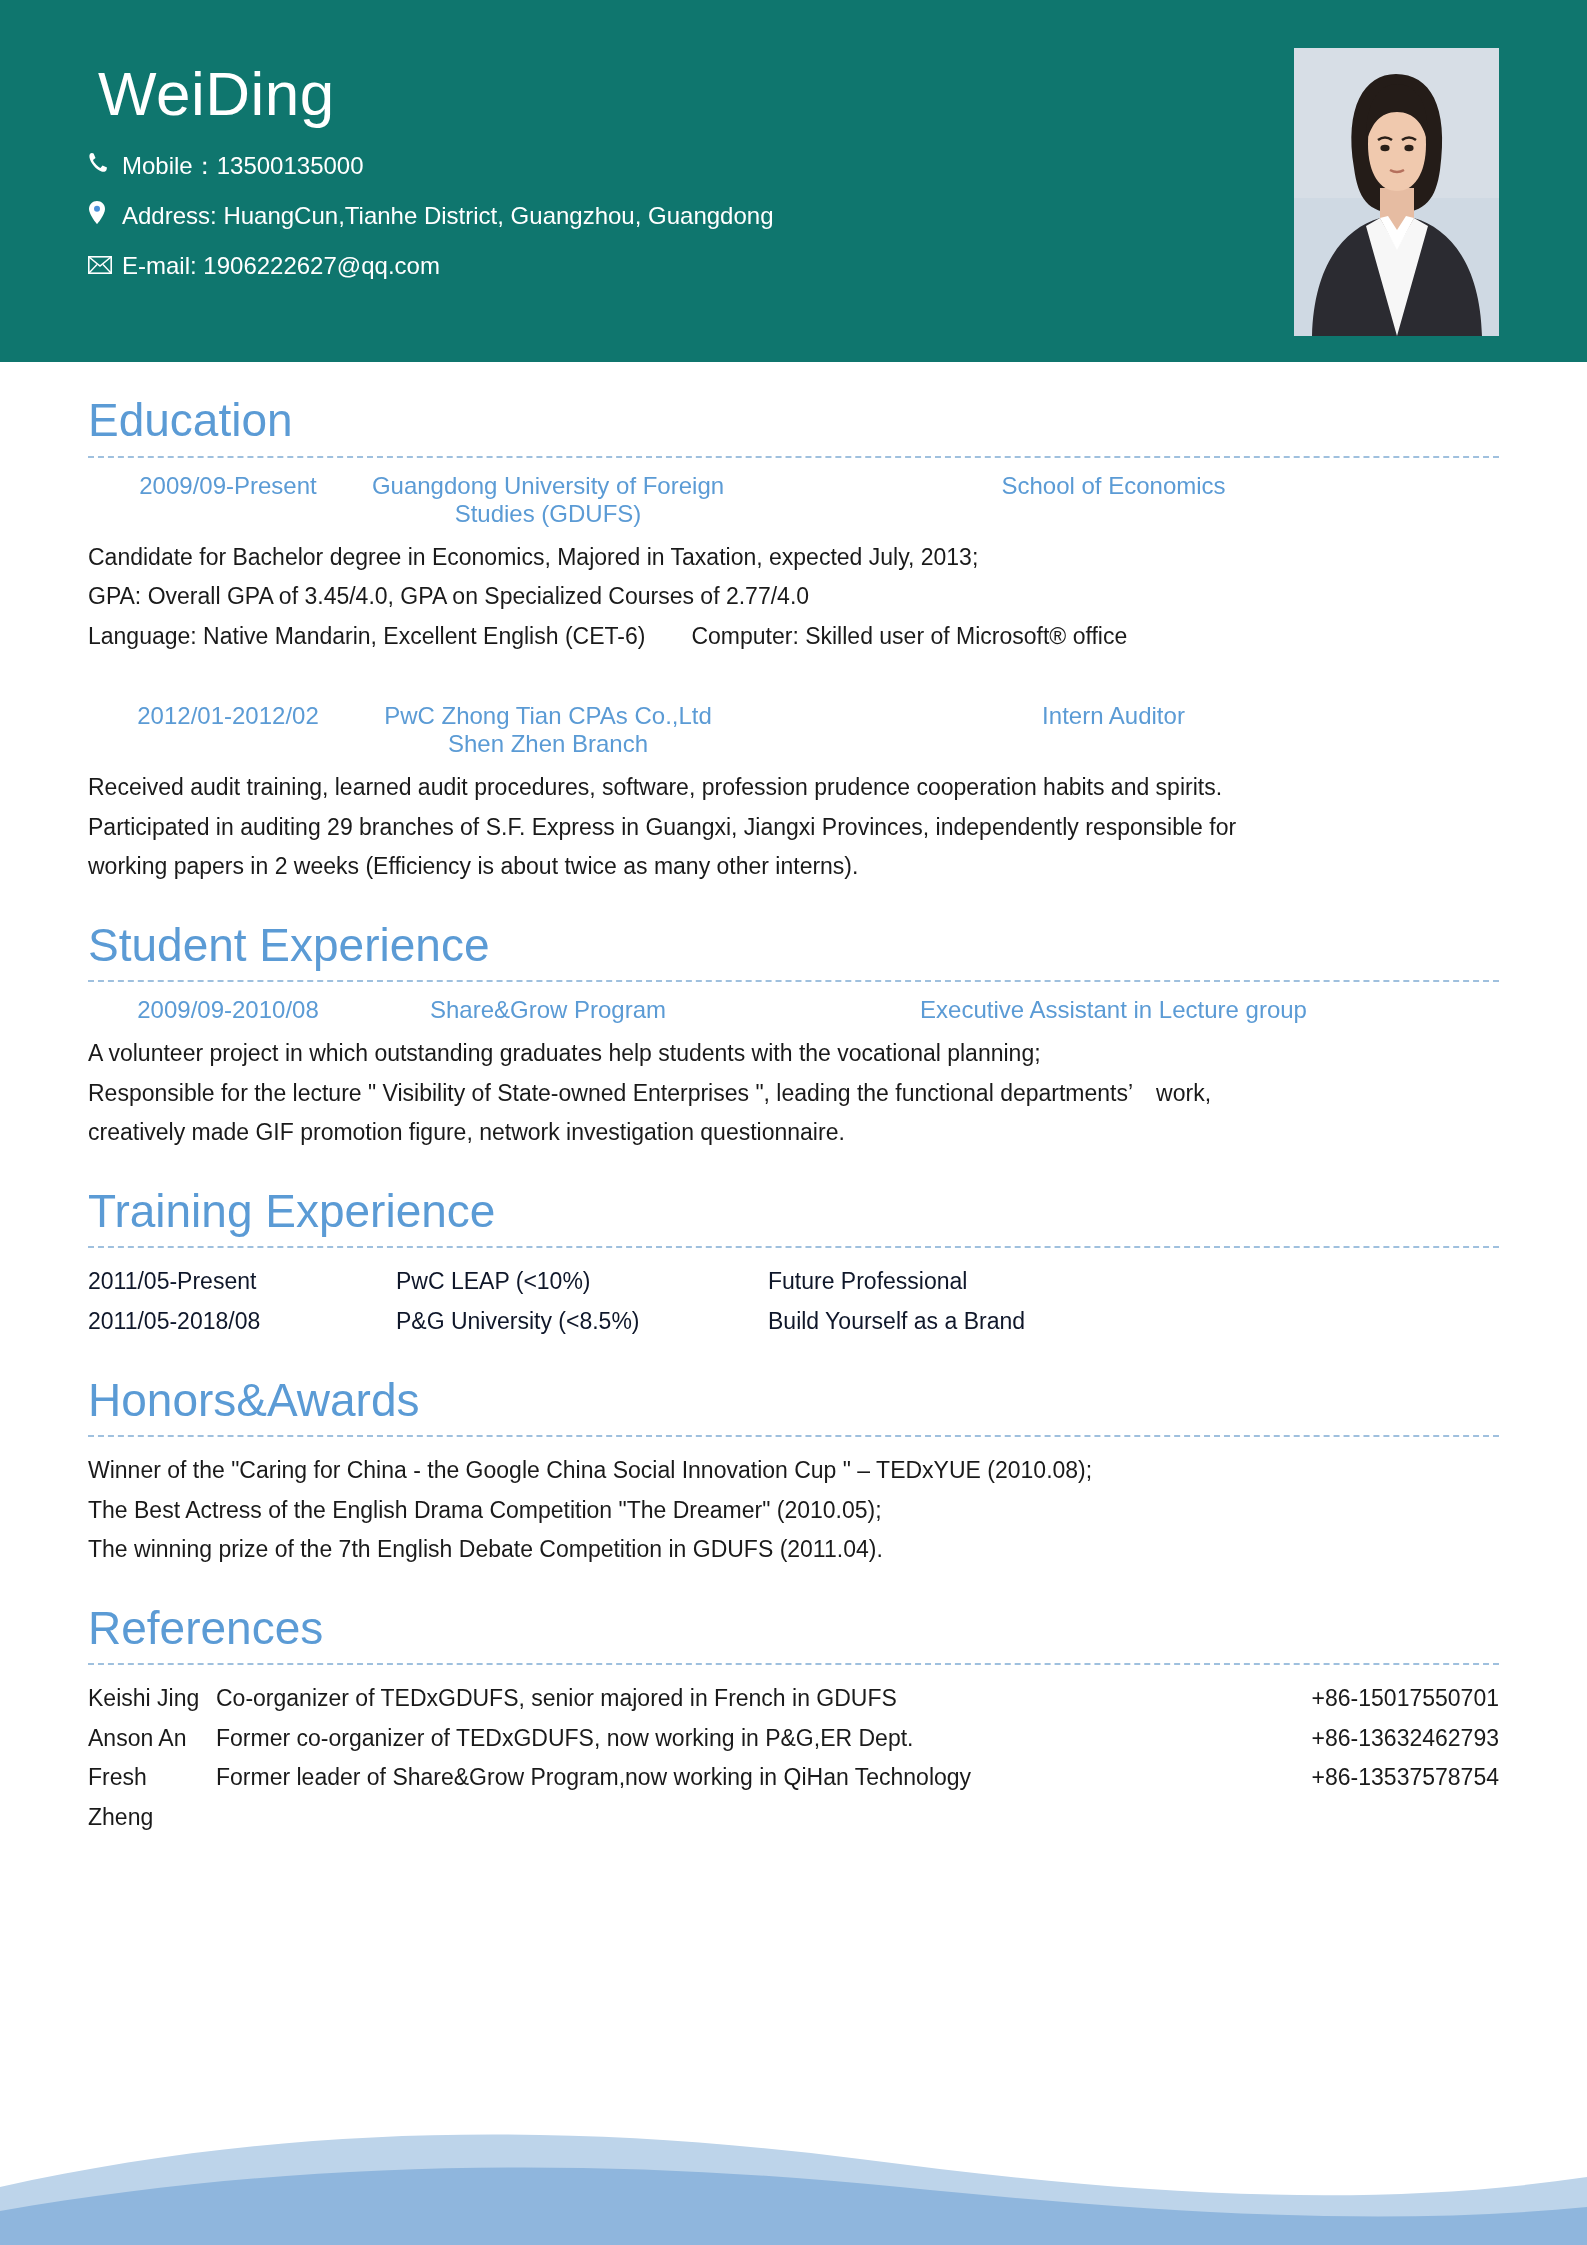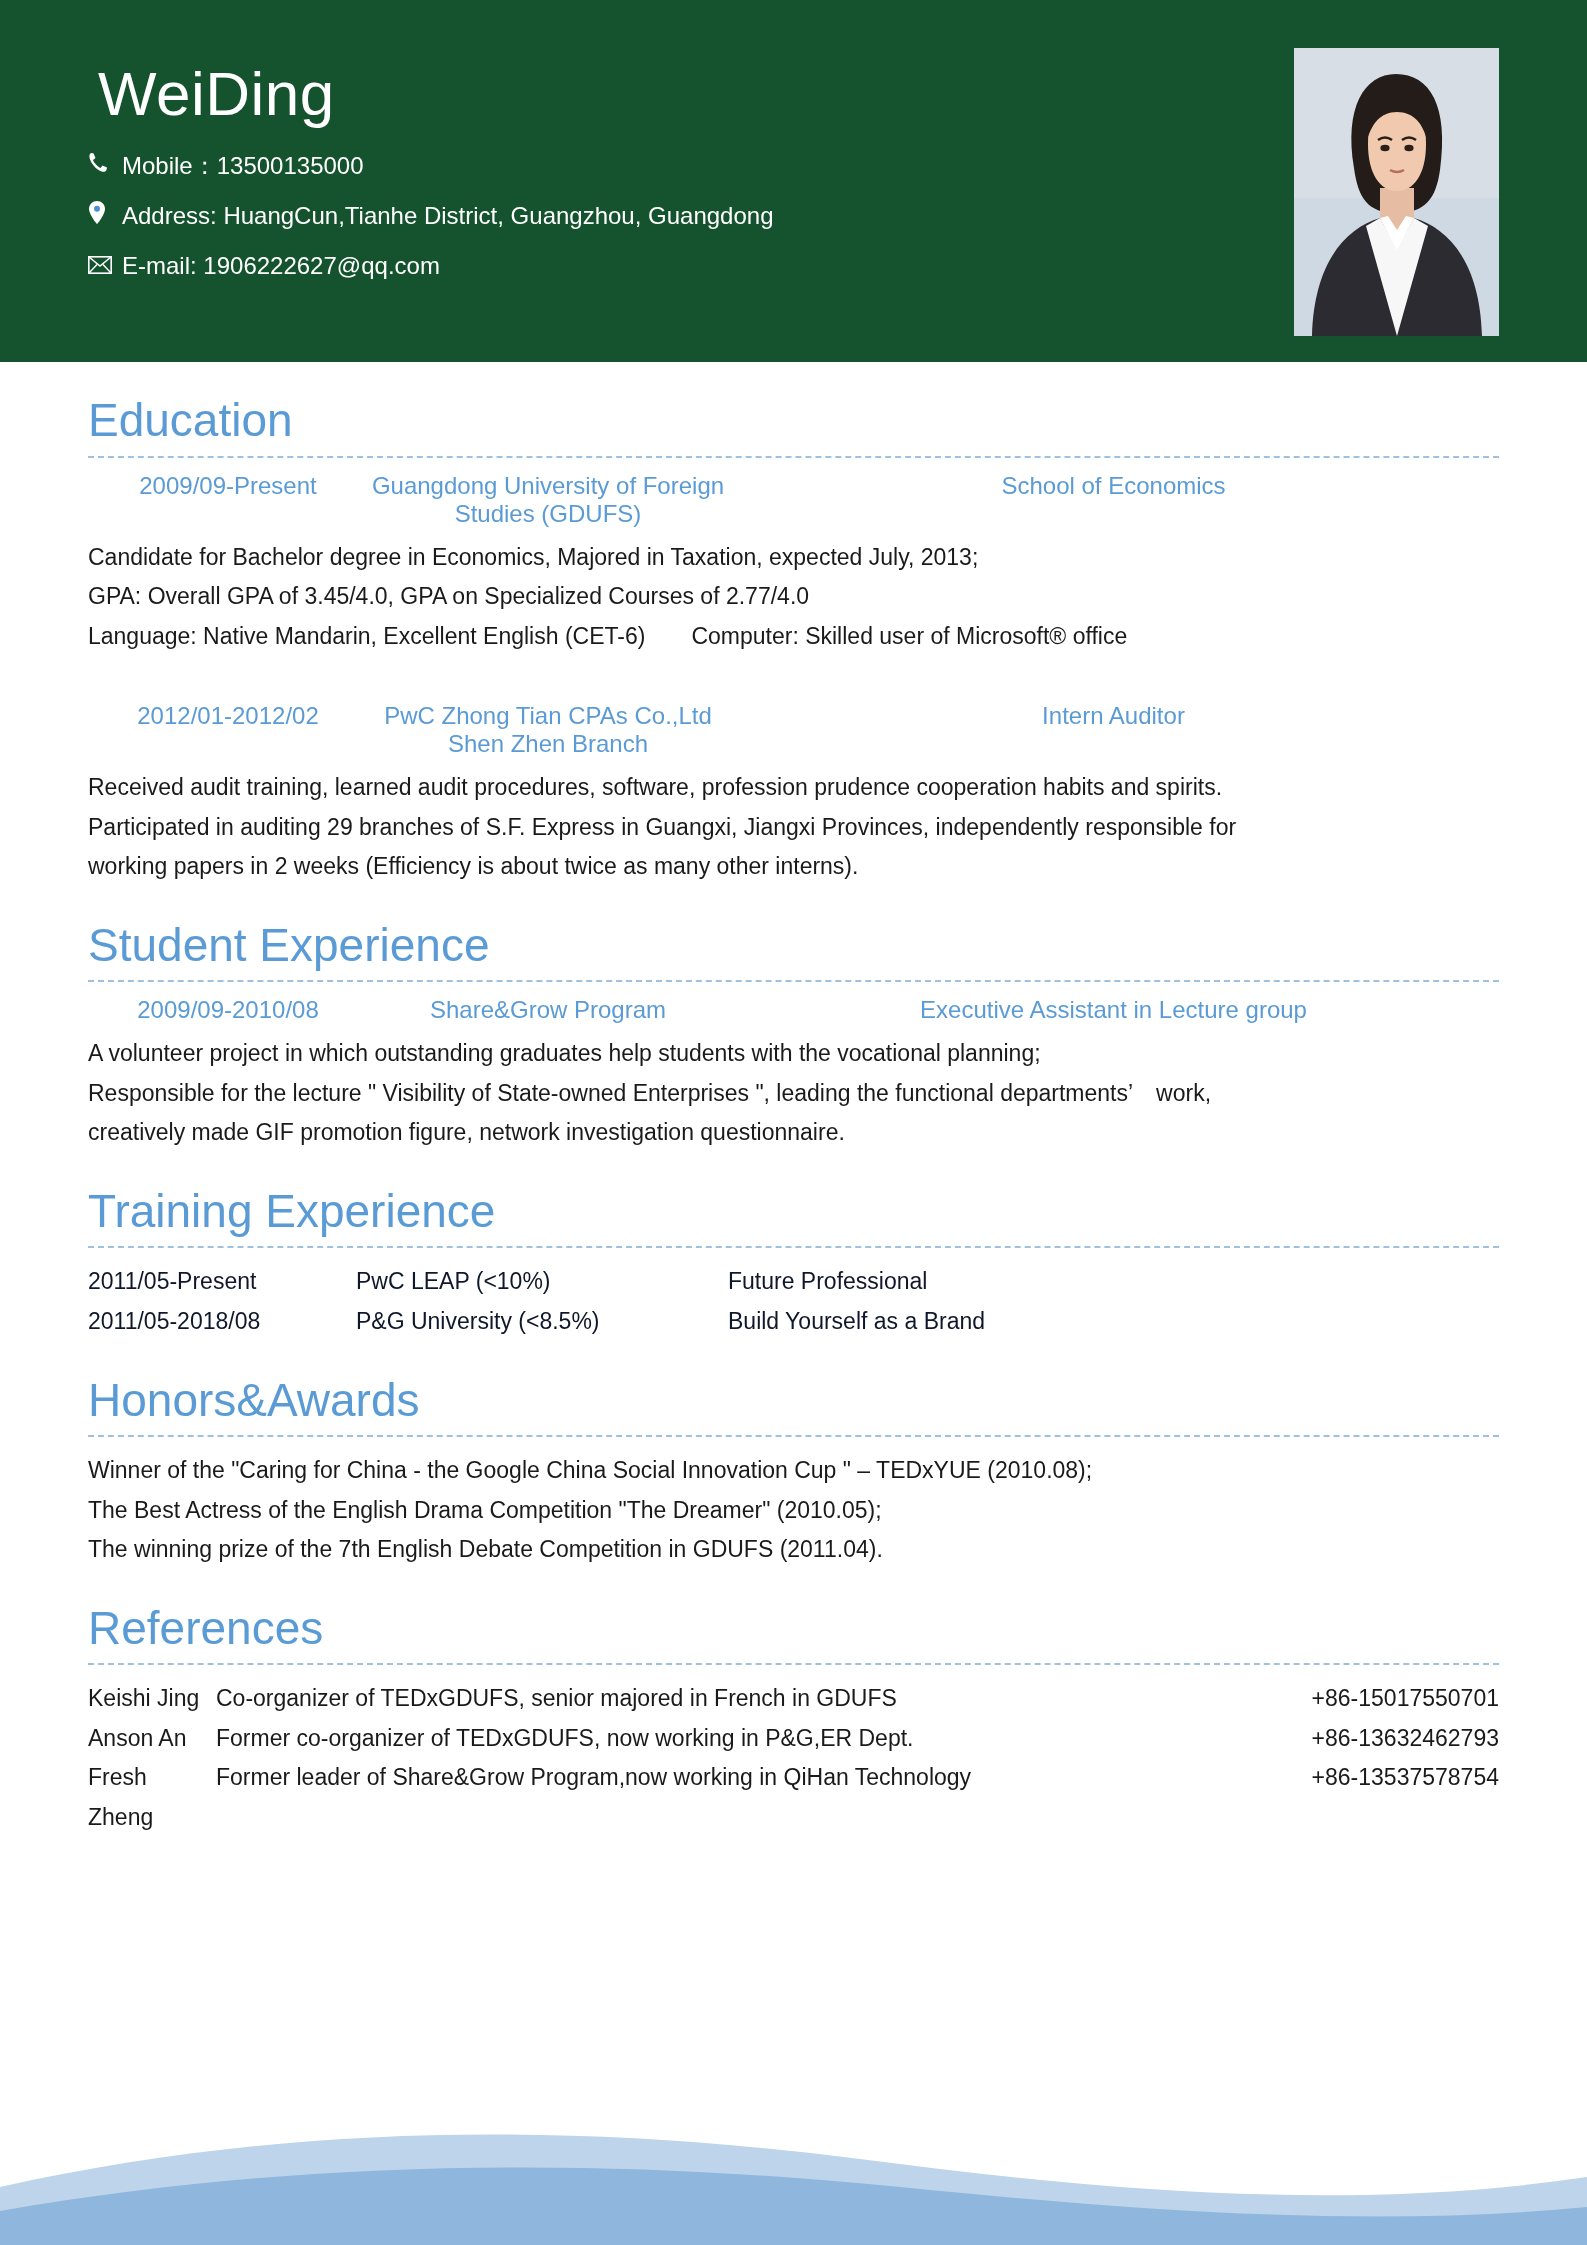--- a/index.html
+++ b/index.html
@@ -12,21 +12,21 @@
     height: 2245px;
     font-family: "Liberation Sans", sans-serif;
     color: #1a1a1a;
     position: relative;
     overflow: hidden;
   }
 
   
   .header {
     position: relative;
-    background: #14532d;
+    background: #0f766e;
     height: 362px;
     box-sizing: border-box;
     padding: 48px 0 8px 88px;
     color: #ffffff;
   }
   .name {
     font-size: 62px;
     font-weight: 400;
     letter-spacing: 0.5px;
     line-height: 1.1;
@@ -91,21 +91,21 @@
     margin: 0;
   }
   .gap { height: 46px; }
   .row {
     display: flex;
     font-size: 23px;
     line-height: 1.72;
     color: #0f172a;
   }
   .row .k1 { width: 268px; flex: none; }
-  .row .k2 { width: 372px; flex: none; }
+  .row .k2 { width: 372px; flex: none; margin-left: 40px; }
   .row .k3 { flex: 1; }
   .refrow { display: flex; font-size: 23px; line-height: 1.72; }
   .refrow .r1 { width: 128px; flex: none; }
   .refrow .r2 { flex: 1; }
   .refrow .r3 { width: 232px; flex: none; text-align: right; }
 
   
   .wave {
     position: absolute;
     left: 0;

